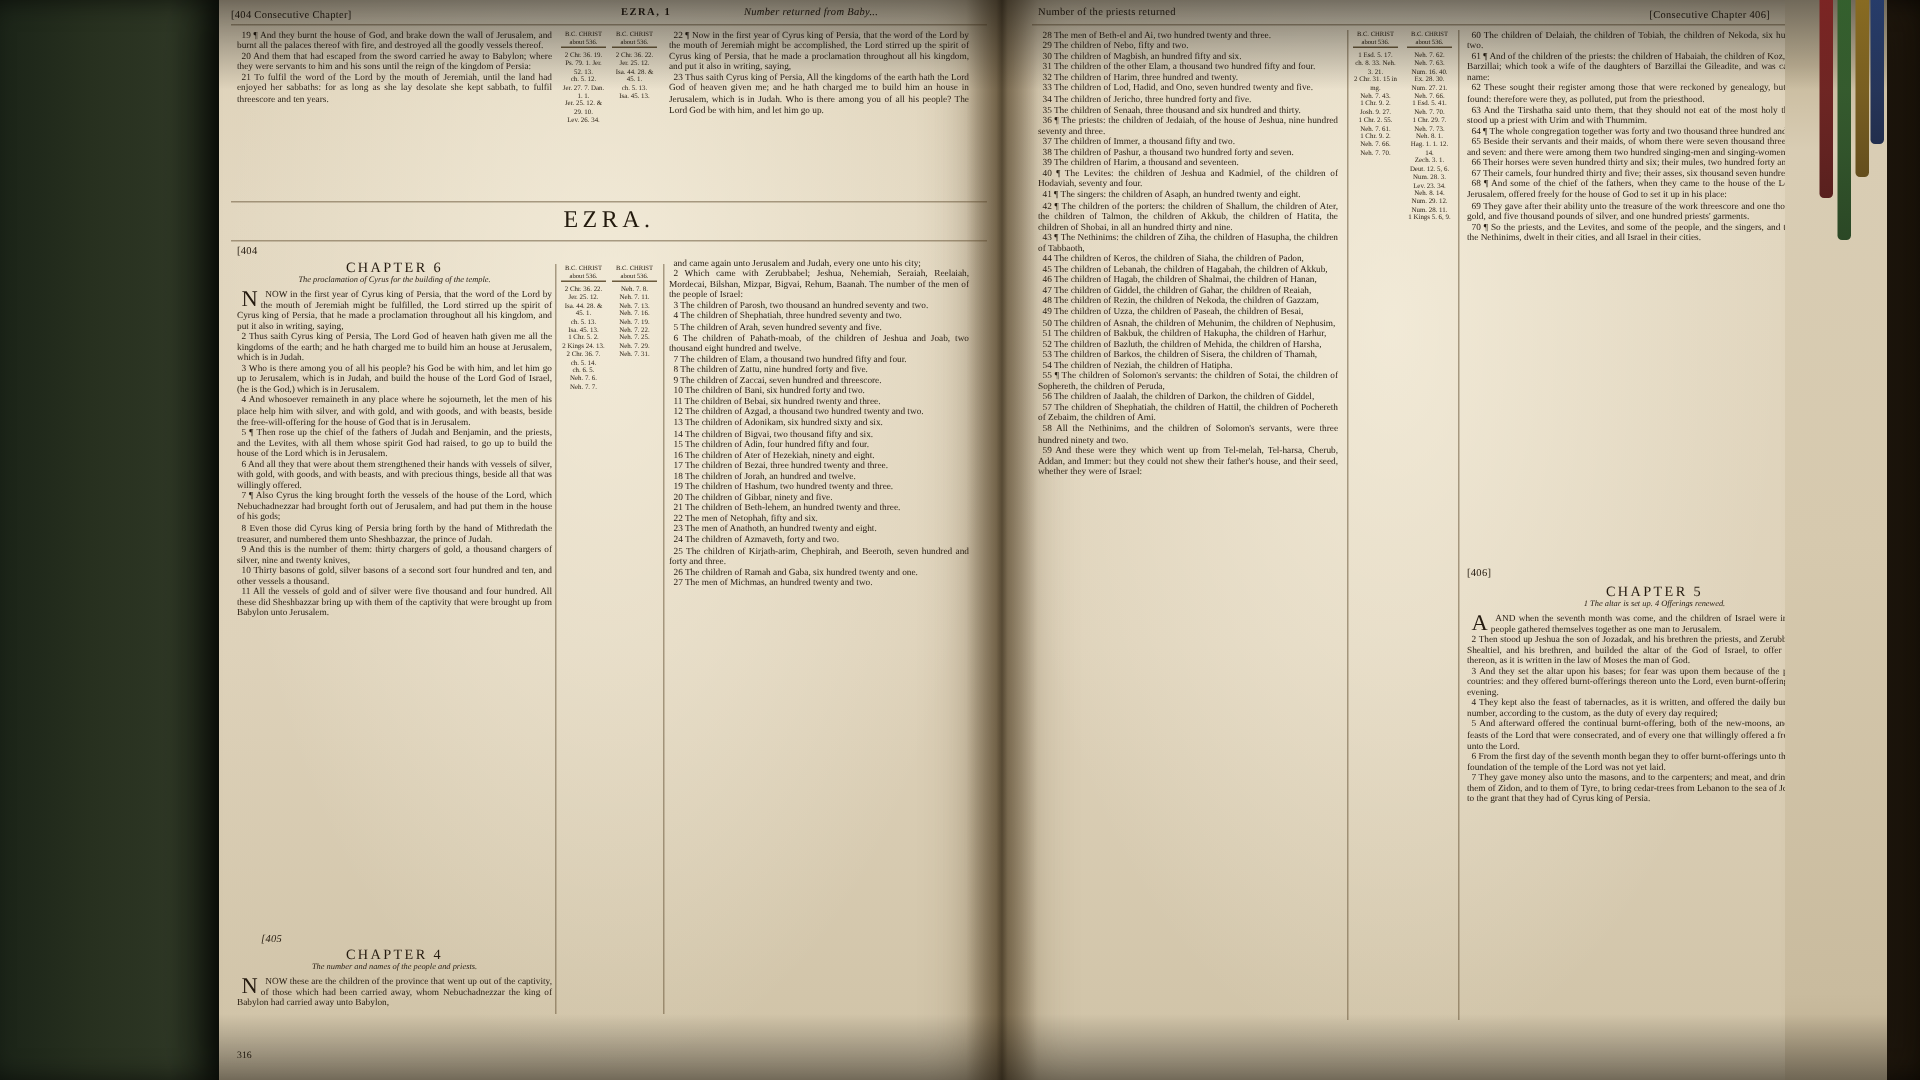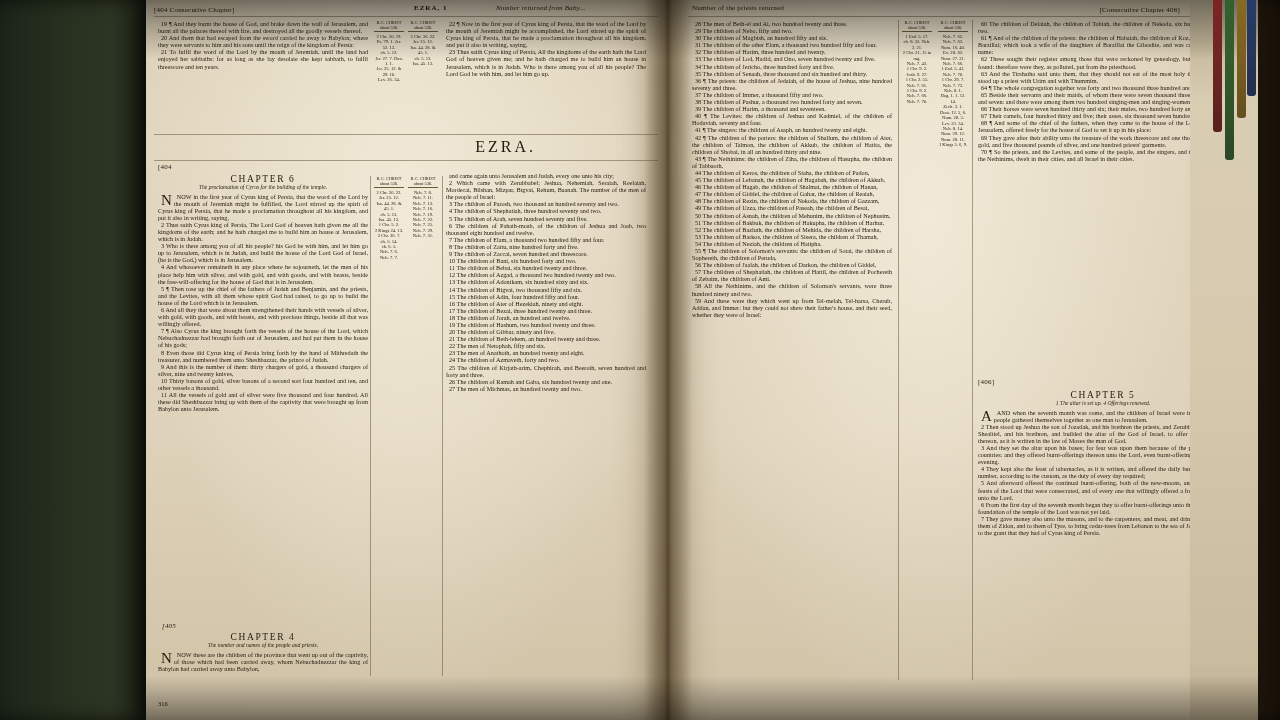--- a/index.html
+++ b/index.html
@@ -102,42 +102,42 @@
         <div>ch. 5. 13.</div>
         <div>Isa. 45. 13.</div>
       </div>
 
       <div class="col" style="left:300px;top:20px;width:200px;">
         <p>22 ¶ Now in the first year of Cyrus king of Persia, that the word of the Lord by the mouth of Jeremiah might be accomplished, the Lord stirred up the spirit of Cyrus king of Persia, that he made a proclamation throughout all his kingdom, and put it also in writing, saying,</p>
         <p>23 Thus saith Cyrus king of Persia, All the kingdoms of the earth hath the Lord God of heaven given me; and he hath charged me to build him an house in Jerusalem, which is in Judah. Who is there among you of all his people? The Lord God be with him, and let him go up.</p>
       </div>
 
       <div class="rule" style="left:8px;top:134px;width:504px;height:1px;"></div>
-      <div class="bookname" style="left:130px;top:138px;width:260px;text-align:right;">EZRA.</div>
+      <div class="bookname" style="left:130px;top:138px;width:260px;">EZRA.</div>
       <div class="rule" style="left:8px;top:160px;width:504px;height:1px;"></div>
 
       <div class="run" style="left:12px;top:163px;">[404</div>
 
       <div class="col" style="left:12px;top:172px;width:210px;">
         <div class="chaphead">CHAPTER 6</div>
         <div class="chapsum">The proclamation of Cyrus for the building of the temple.</div>
         <p><span class="dropcap">N</span><span>NOW in the first year of Cyrus king of Persia, that the word of the Lord by the mouth of Jeremiah might be fulfilled, the Lord stirred up the spirit of Cyrus king of Persia, that he made a proclamation throughout all his kingdom, and put it also in writing, saying,</span></p>
         <p>2 Thus saith Cyrus king of Persia, The Lord God of heaven hath given me all the kingdoms of the earth; and he hath charged me to build him an house at Jerusalem, which is in Judah.</p>
         <p>3 Who is there among you of all his people? his God be with him, and let him go up to Jerusalem, which is in Judah, and build the house of the Lord God of Israel, (he is the God,) which is in Jerusalem.</p>
         <p>4 And whosoever remaineth in any place where he sojourneth, let the men of his place help him with silver, and with gold, and with goods, and with beasts, beside the free-will-offering for the house of God that is in Jerusalem.</p>
         <p>5 ¶ Then rose up the chief of the fathers of Judah and Benjamin, and the priests, and the Levites, with all them whose spirit God had raised, to go up to build the house of the Lord which is in Jerusalem.</p>
         <p>6 And all they that were about them strengthened their hands with vessels of silver, with gold, with goods, and with beasts, and with precious things, beside all that was willingly offered.</p>
         <p>7 ¶ Also Cyrus the king brought forth the vessels of the house of the Lord, which Nebuchadnezzar had brought forth out of Jerusalem, and had put them in the house of his gods;</p>
         <p>8 Even those did Cyrus king of Persia bring forth by the hand of Mithredath the treasurer, and numbered them unto Sheshbazzar, the prince of Judah.</p>
         <p>9 And this is the number of them: thirty chargers of gold, a thousand chargers of silver, nine and twenty knives,</p>
         <p>10 Thirty basons of gold, silver basons of a second sort four hundred and ten, and other vessels a thousand.</p>
         <p>11 All the vessels of gold and of silver were five thousand and four hundred. All these did Sheshbazzar bring up with them of the captivity that were brought up from Babylon unto Jerusalem.</p>
       </div>
 
-      <div class="run" style="left:16px;top:622px;font-style:italic;">[405</div>
+      <div class="run" style="left:28px;top:622px;font-style:italic;">[405</div>
       <div class="col" style="left:12px;top:630px;width:210px;">
         <div class="chaphead">CHAPTER 4</div>
         <div class="chapsum">The number and names of the people and priests.</div>
         <p><span class="dropcap">N</span><span>NOW these are the children of the province that went up out of the captivity, of those which had been carried away, whom Nebuchadnezzar the king of Babylon had carried away unto Babylon,</span></p>
       </div>
 
       <div class="refcol" style="left:228px;top:176px;width:30px;">
         <div class="refhead">B.C. CHRIST about 536.</div>
         <div>2 Chr. 36. 22. Jer. 25. 12.</div>
         <div>Isa. 44. 28. &amp; 45. 1.</div>

